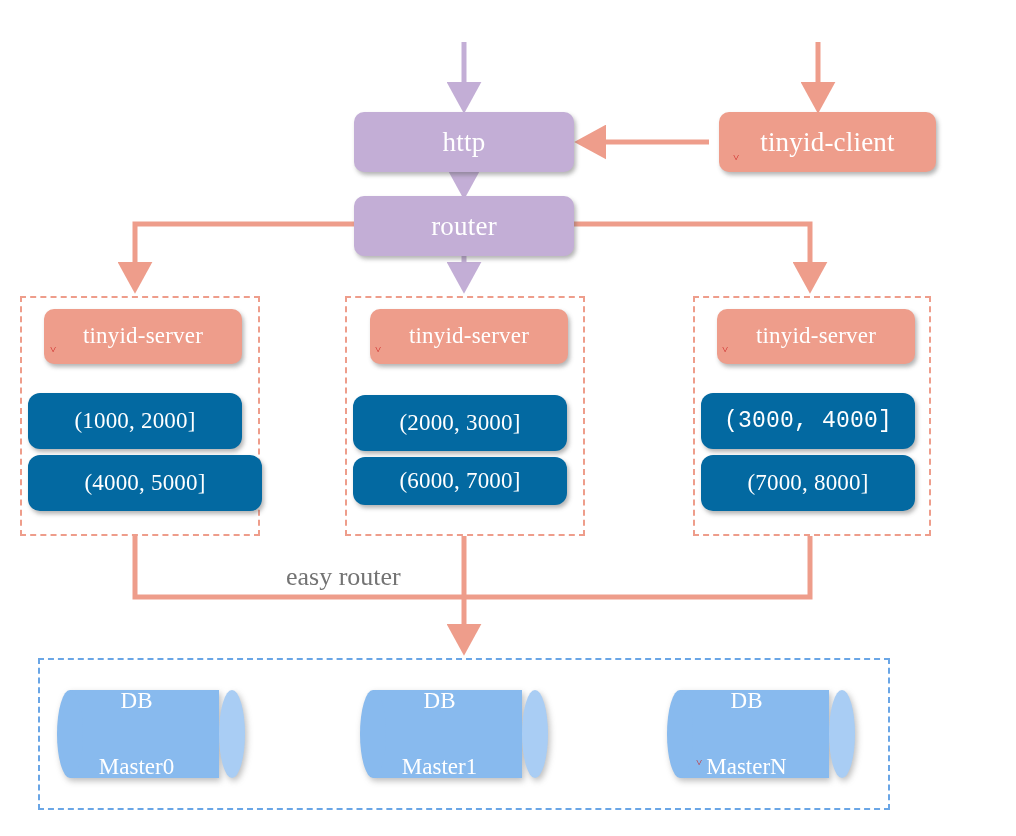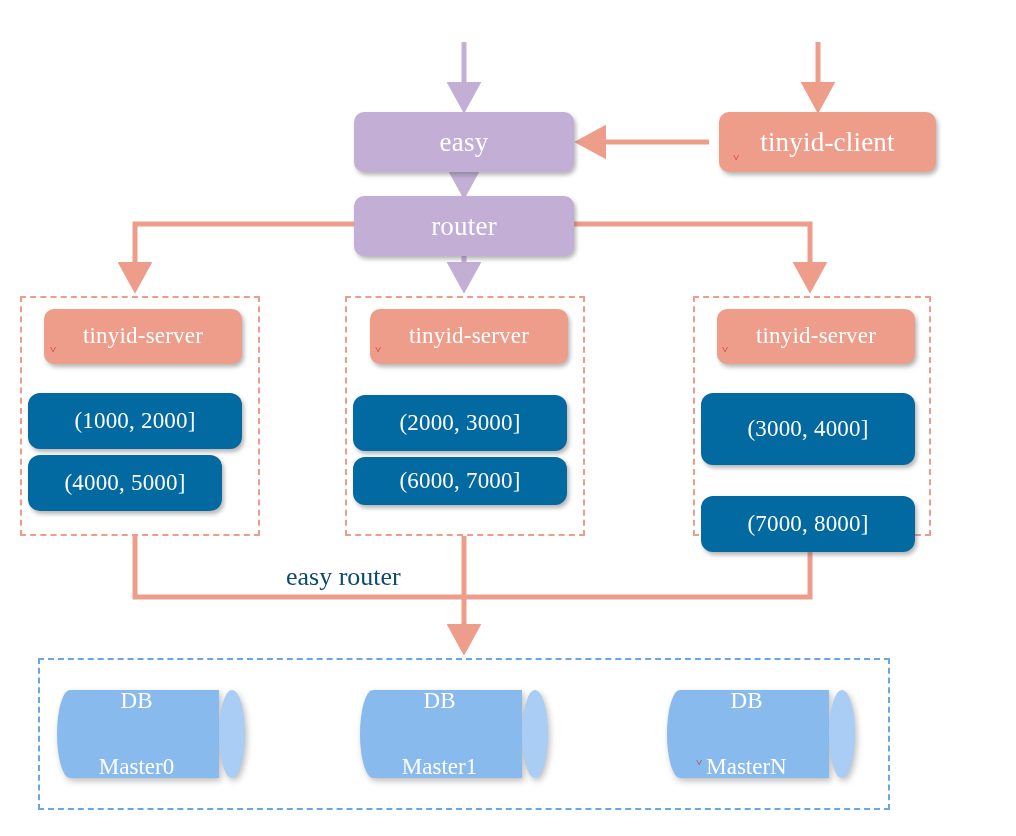--- a/index.html
+++ b/index.html
@@ -114,21 +114,21 @@
     color: #ffffff;
     line-height: 1.22;
     z-index: 2;
     white-space: nowrap;
     gap: 37px;
   }
 
   
   .edge-label {
     position: absolute;
-    color: #0c4a6e;
+    color: #737373;
     background: transparent;
     white-space: nowrap;
     z-index: 4;
   }
 
   
   .spell {
     position: absolute;
     color: #cc2222;
     font-size: 11px;
@@ -167,21 +167,21 @@
     <path d="M 574 224 L 810 224 L 810 288" stroke="#ee9d8b" stroke-width="5" fill="none" marker-end="url(#arrow-salmon)"></path>
 
     <path d="M 135 536 L 135 597 L 464 597" stroke="#ee9d8b" stroke-width="5" fill="none"></path>
 
     <path d="M 810 536 L 810 597 L 464 597" stroke="#ee9d8b" stroke-width="5" fill="none"></path>
 
     <path d="M 464 536 L 464 650" stroke="#ee9d8b" stroke-width="5" fill="none" marker-end="url(#arrow-salmon)"></path>
   </svg>
 
   <div class="node purple" style="left:354px; top:112px; width:220px; height:60px; font-size:27px;">
-    <span>easy</span>
+    <span>http</span>
   </div>
 
   <div class="node salmon" style="left:711px; top:112px; width:217px; height:60px; font-size:27px;">
     <span>tinyid-client</span>
   </div>
   <span class="spell" style="left:733px; top:152px;">˅</span>
 
   <div class="node purple" style="left:354px; top:196px; width:220px; height:60px; font-size:27px;">
     <span>router</span>
   </div>
@@ -190,21 +190,21 @@
 
   <div class="node salmon" style="left:36px; top:309px; width:198px; height:55px; font-size:23px;">
     <span>tinyid-server</span>
   </div>
   <span class="spell" style="left:50px; top:344px;">˅</span>
 
   <div class="node blue" style="left:28px; top:393px; width:214px; height:56px; font-size:23px;">
     <span>(1000, 2000]</span>
   </div>
 
-  <div class="node blue" style="left:28px; top:455px; width:194px; height:56px; font-size:23px;">
+  <div class="node blue" style="left:28px; top:455px; width:234px; height:56px; font-size:23px;">
     <span>(4000, 5000]</span>
   </div>
 
   <div class="group salmon-dash" style="left:345px; top:296px; width:240px; height:240px;"></div>
 
   <div class="node salmon" style="left:362px; top:309px; width:198px; height:55px; font-size:23px;">
     <span>tinyid-server</span>
   </div>
   <span class="spell" style="left:375px; top:344px;">˅</span>
 
@@ -216,25 +216,25 @@
     <span>(6000, 7000]</span>
   </div>
 
   <div class="group salmon-dash" style="left:693px; top:296px; width:238px; height:240px;"></div>
 
   <div class="node salmon" style="left:709px; top:309px; width:198px; height:55px; font-size:23px;">
     <span>tinyid-server</span>
   </div>
   <span class="spell" style="left:722px; top:344px;">˅</span>
 
-  <div class="node blue" style="left:701px; top:393px; width:214px; height:72px; font-size:23px;">
+  <div class="node blue" style="left:701px; top:393px; width:214px; height:56px; font-size:23px;font-family:Liberation Mono, monospace;">
     <span>(3000, 4000]</span>
   </div>
 
-  <div class="node blue" style="left:701px; top:455px; width:214px; height:56px; font-size:23px;margin-top:41px;">
+  <div class="node blue" style="left:701px; top:455px; width:214px; height:56px; font-size:23px;">
     <span>(7000, 8000]</span>
   </div>
 
   <div class="edge-label" style="left:286px; top:562px; font-size:26px;">
     <span>easy router</span>
   </div>
 
   <div class="group blue-dash" style="left:38px; top:658px; width:852px; height:152px;"></div>
 
   <div class="cyl" style="left:57px; top:690px; width:175px; height:88px;">

